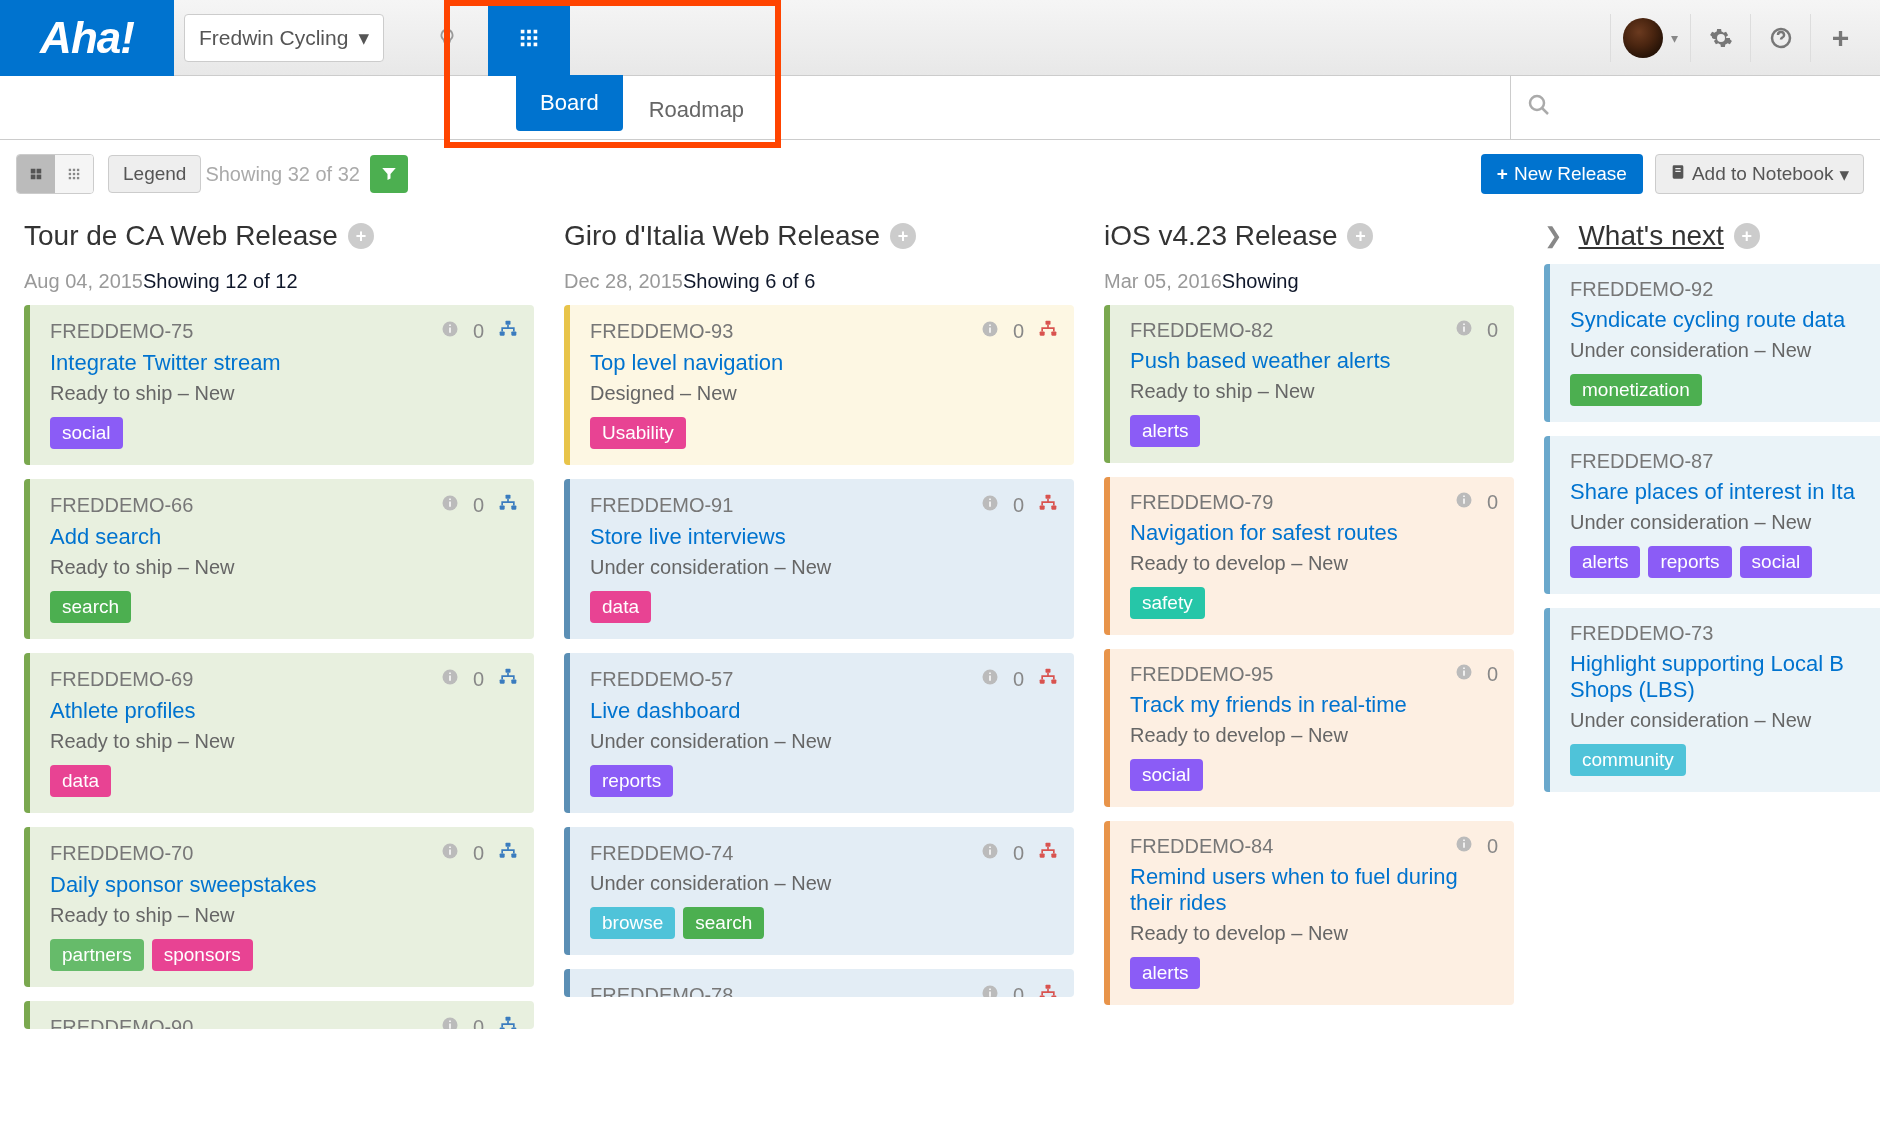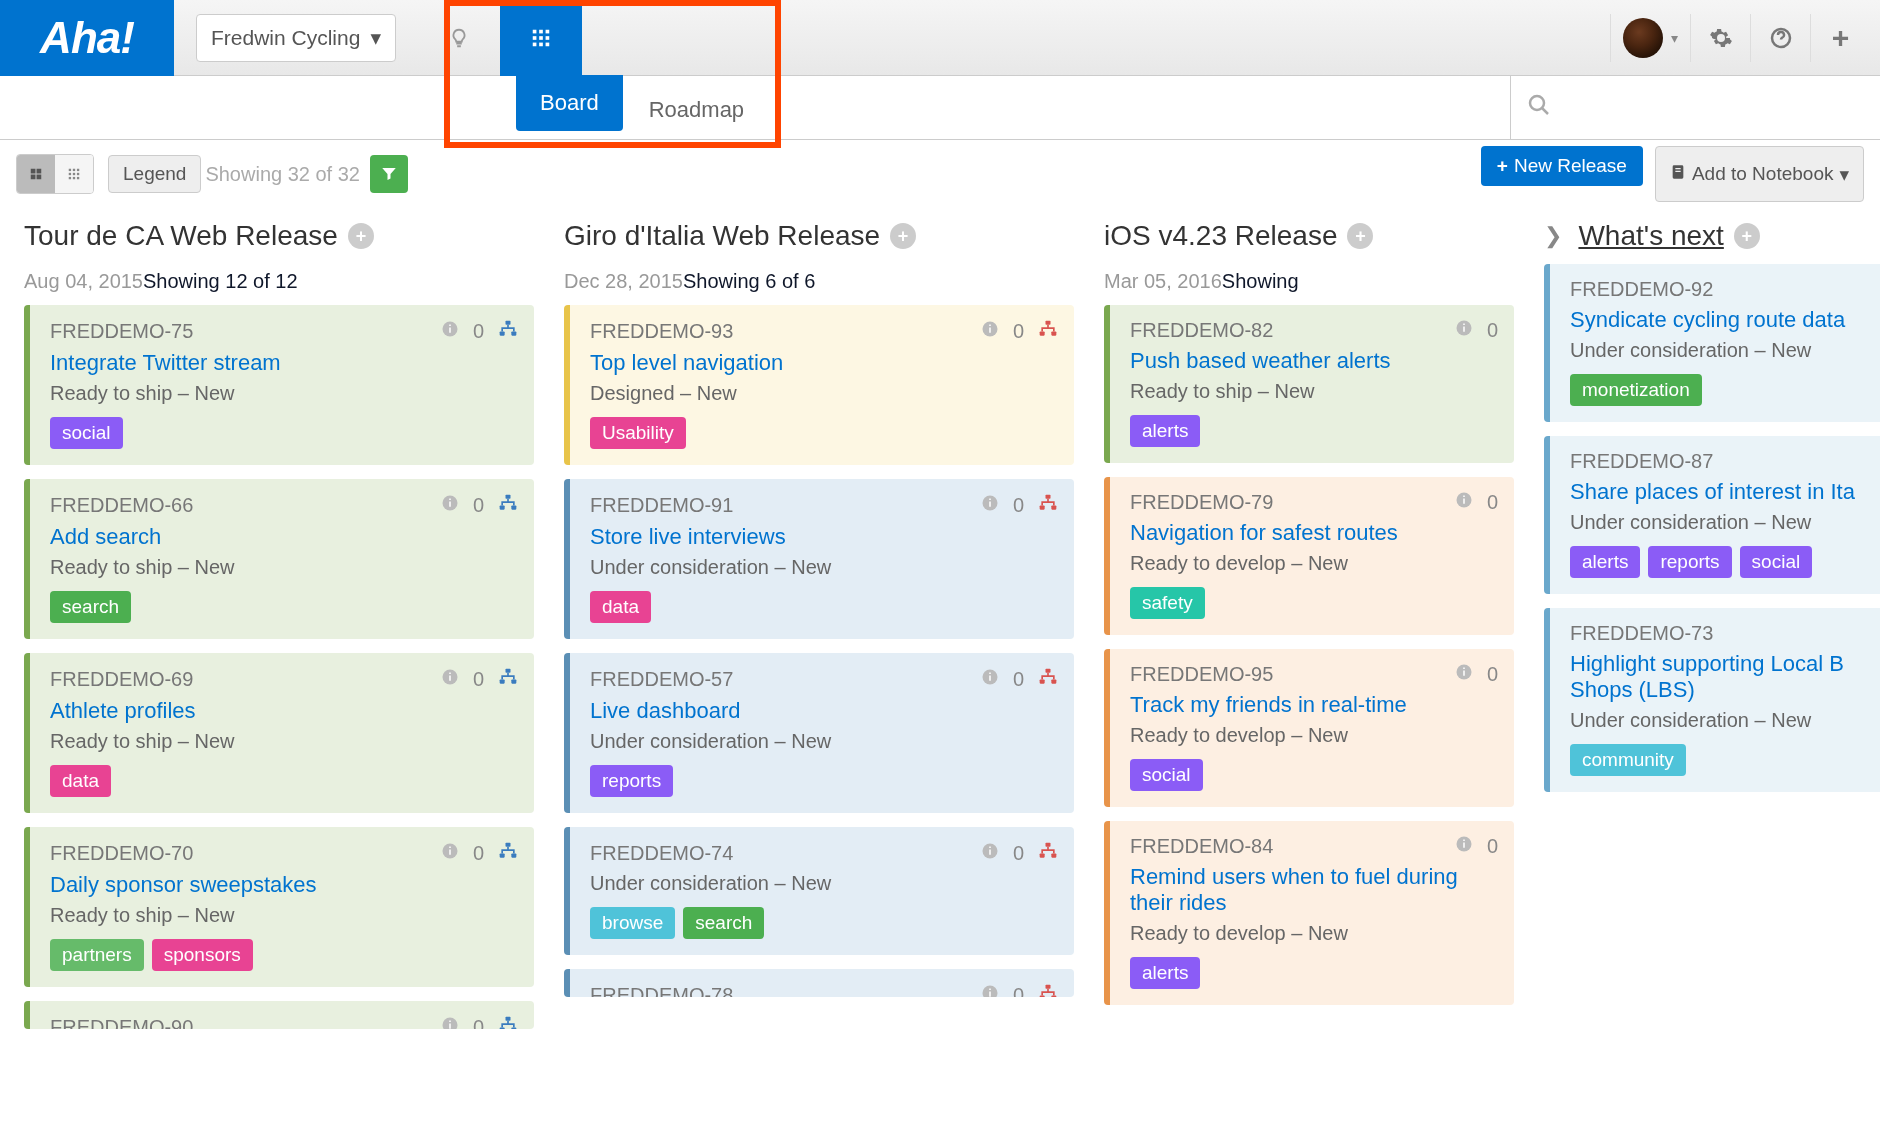--- a/index.html
+++ b/index.html
@@ -1,21 +1,21 @@
 <!DOCTYPE html>
 <html><head>
 <meta charset="utf-8">
 <style>
 * { box-sizing: border-box; margin: 0; padding: 0; }
 body { font-family: -apple-system, "Helvetica Neue", Arial, sans-serif; font-size: 14px; color: #333; background: #fff; width: 1880px; height: 1121px; overflow: hidden; }
 
 
 .topbar { display: flex; align-items: center; height: 76px; background: linear-gradient(#f5f5f5, #e8e8e8); border-bottom: 1px solid #ccc; position: relative; }
 .logo { width: 174px; height: 76px; background: #0073cf; color: #fff; font-weight: 900; font-style: italic; font-size: 44px; display: flex; align-items: center; justify-content: center; letter-spacing: -1px; }
-.product-switcher { margin-left: 22px; height: 48px; background: #fff; border: 1px solid #ccc; border-radius: 4px; padding: 0 14px; display: flex; align-items: center; font-size: 21px; color: #555; cursor: pointer; }
+.product-switcher { margin-left: 10px; height: 48px; background: #fff; border: 1px solid #ccc; border-radius: 4px; padding: 0 14px; display: flex; align-items: center; font-size: 21px; color: #555; cursor: pointer; }
 .product-switcher .caret { margin-left: 10px; }
 .highlight-box { position: absolute; left: 444px; top: 0; width: 337px; height: 148px; border: 6px solid #ff4400; pointer-events: none; z-index: 100; }
 .nav-icons { display: flex; align-items: flex-start; margin-left: 22px; height: 76px; }
 .nav-icon-btn { width: 82px; height: 76px; display: flex; align-items: center; justify-content: center; color: #999; font-size: 22px; cursor: pointer; }
 .nav-icon-btn.active { background: #0073cf; color: #fff; }
 .topbar-right { margin-left: auto; display: flex; align-items: center; padding-right: 10px; gap: 0; }
 .avatar-btn { display: flex; align-items: center; padding: 0 12px; height: 48px; border-left: 1px solid #ddd; cursor: pointer; }
 .avatar { width: 40px; height: 40px; border-radius: 50%; background: radial-gradient(circle at 40% 35%, #6b3a1f 0%, #4a2510 40%, #2a1508 70%, #1a0d05 100%); }
 .icon-btn { width: 60px; height: 48px; display: flex; align-items: center; justify-content: center; color: #777; font-size: 24px; border-left: 1px solid #ddd; cursor: pointer; }
 
@@ -30,21 +30,21 @@
 
 .toolbar-row { height: 68px; background: #fff; display: flex; align-items: center; padding: 0 16px; }
 .view-toggles { display: flex; border: 1px solid #ccc; border-radius: 4px; overflow: hidden; }
 .view-toggle { width: 38px; height: 38px; display: flex; align-items: center; justify-content: center; background: #f5f5f5; cursor: pointer; color: #888; }
 .view-toggle.active { background: #bbb; color: #555; }
 .legend-btn { margin-left: 14px; height: 38px; padding: 0 14px; background: #eee; border: 1px solid #ccc; border-radius: 4px; display: flex; align-items: center; font-size: 19px; color: #555; cursor: pointer; }
 .showing-text { margin-left: 4px; font-size: 20px; color: #aaa; }
 .filter-btn { margin-left: 10px; width: 38px; height: 38px; background: #4caf50; border-radius: 4px; display: flex; align-items: center; justify-content: center; color: #fff; cursor: pointer; }
 .toolbar-right { margin-left: auto; display: flex; gap: 12px; }
 .new-release-btn { height: 40px; padding: 0 16px; background: #0073cf; color: #fff; border-radius: 4px; display: flex; align-items: center; font-size: 19px; cursor: pointer; gap: 6px; }
-.notebook-btn { height: 56px; padding: 0 14px; background: #eee; border: 1px solid #ccc; border-radius: 4px; display: flex; align-items: center; font-size: 19px; color: #555; cursor: pointer; gap: 6px; }
+.notebook-btn { height: 40px; padding: 0 14px; background: #eee; border: 1px solid #ccc; border-radius: 4px; display: flex; align-items: center; font-size: 19px; color: #555; cursor: pointer; gap: 6px; }
 
 
 .board { display: flex; padding: 12px 0 0 24px; gap: 30px; overflow: hidden; }
 .column { width: 510px; flex-shrink: 0; }
 .column.narrow { width: 410px; }
 .column.last { width: 360px; }
 .col-header { margin-bottom: 12px; }
 .col-title-row { display: flex; align-items: center; gap: 10px; }
 .col-title { font-size: 28px; color: #333; font-weight: 400; }
 .col-title.underlined { text-decoration: underline; }

